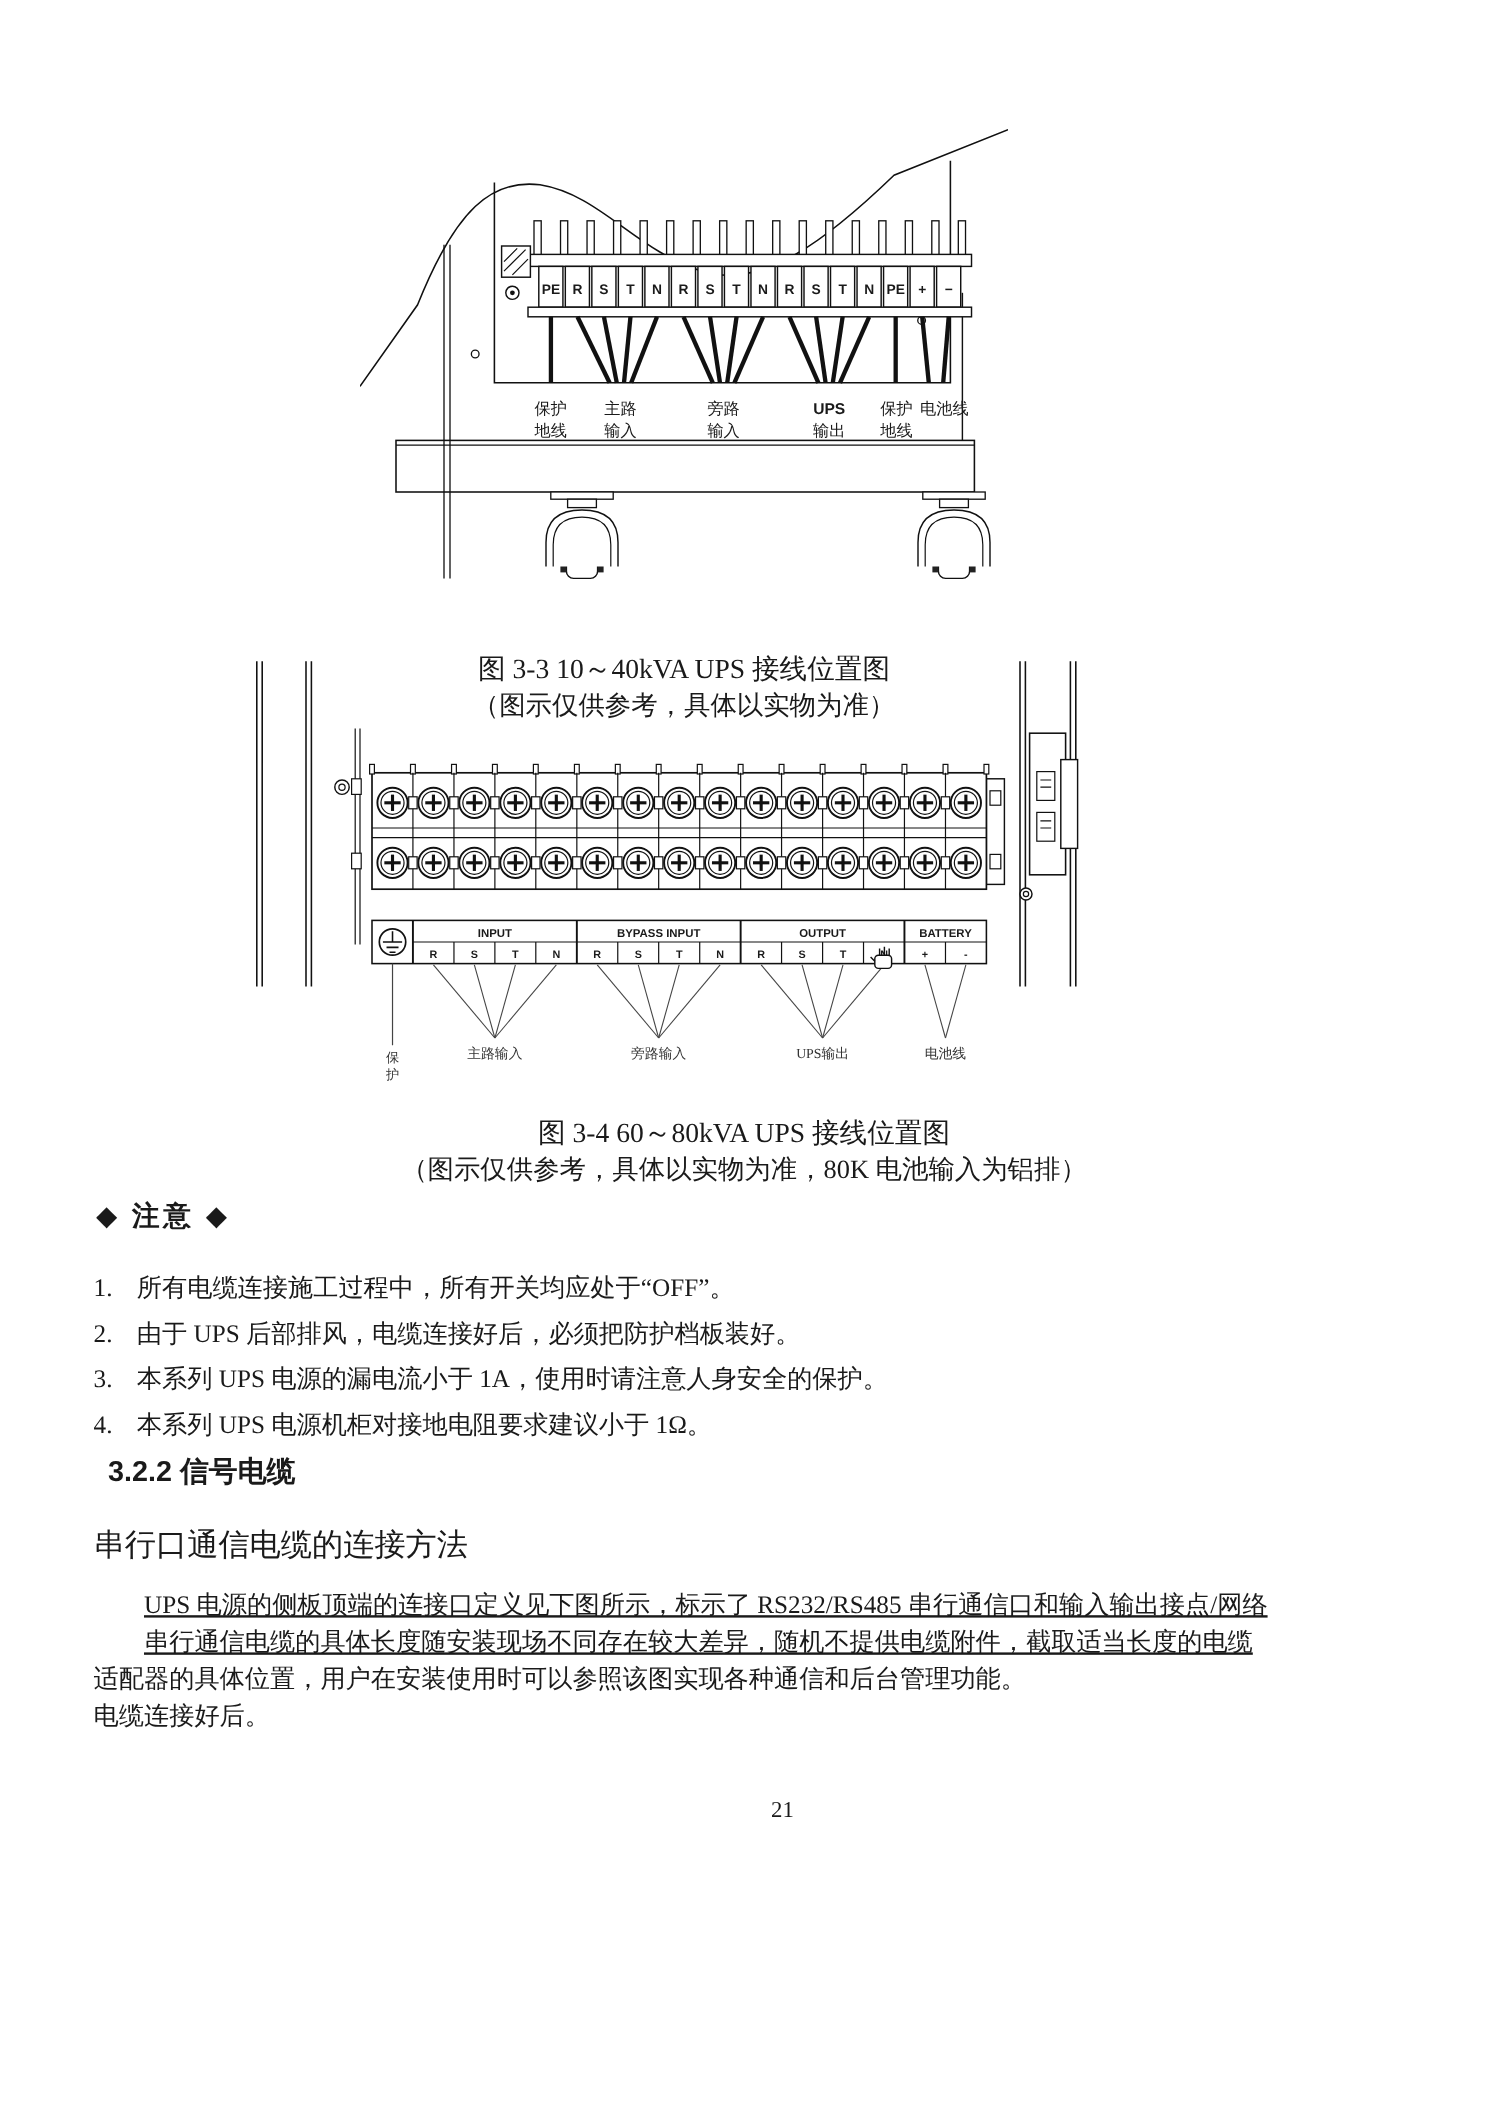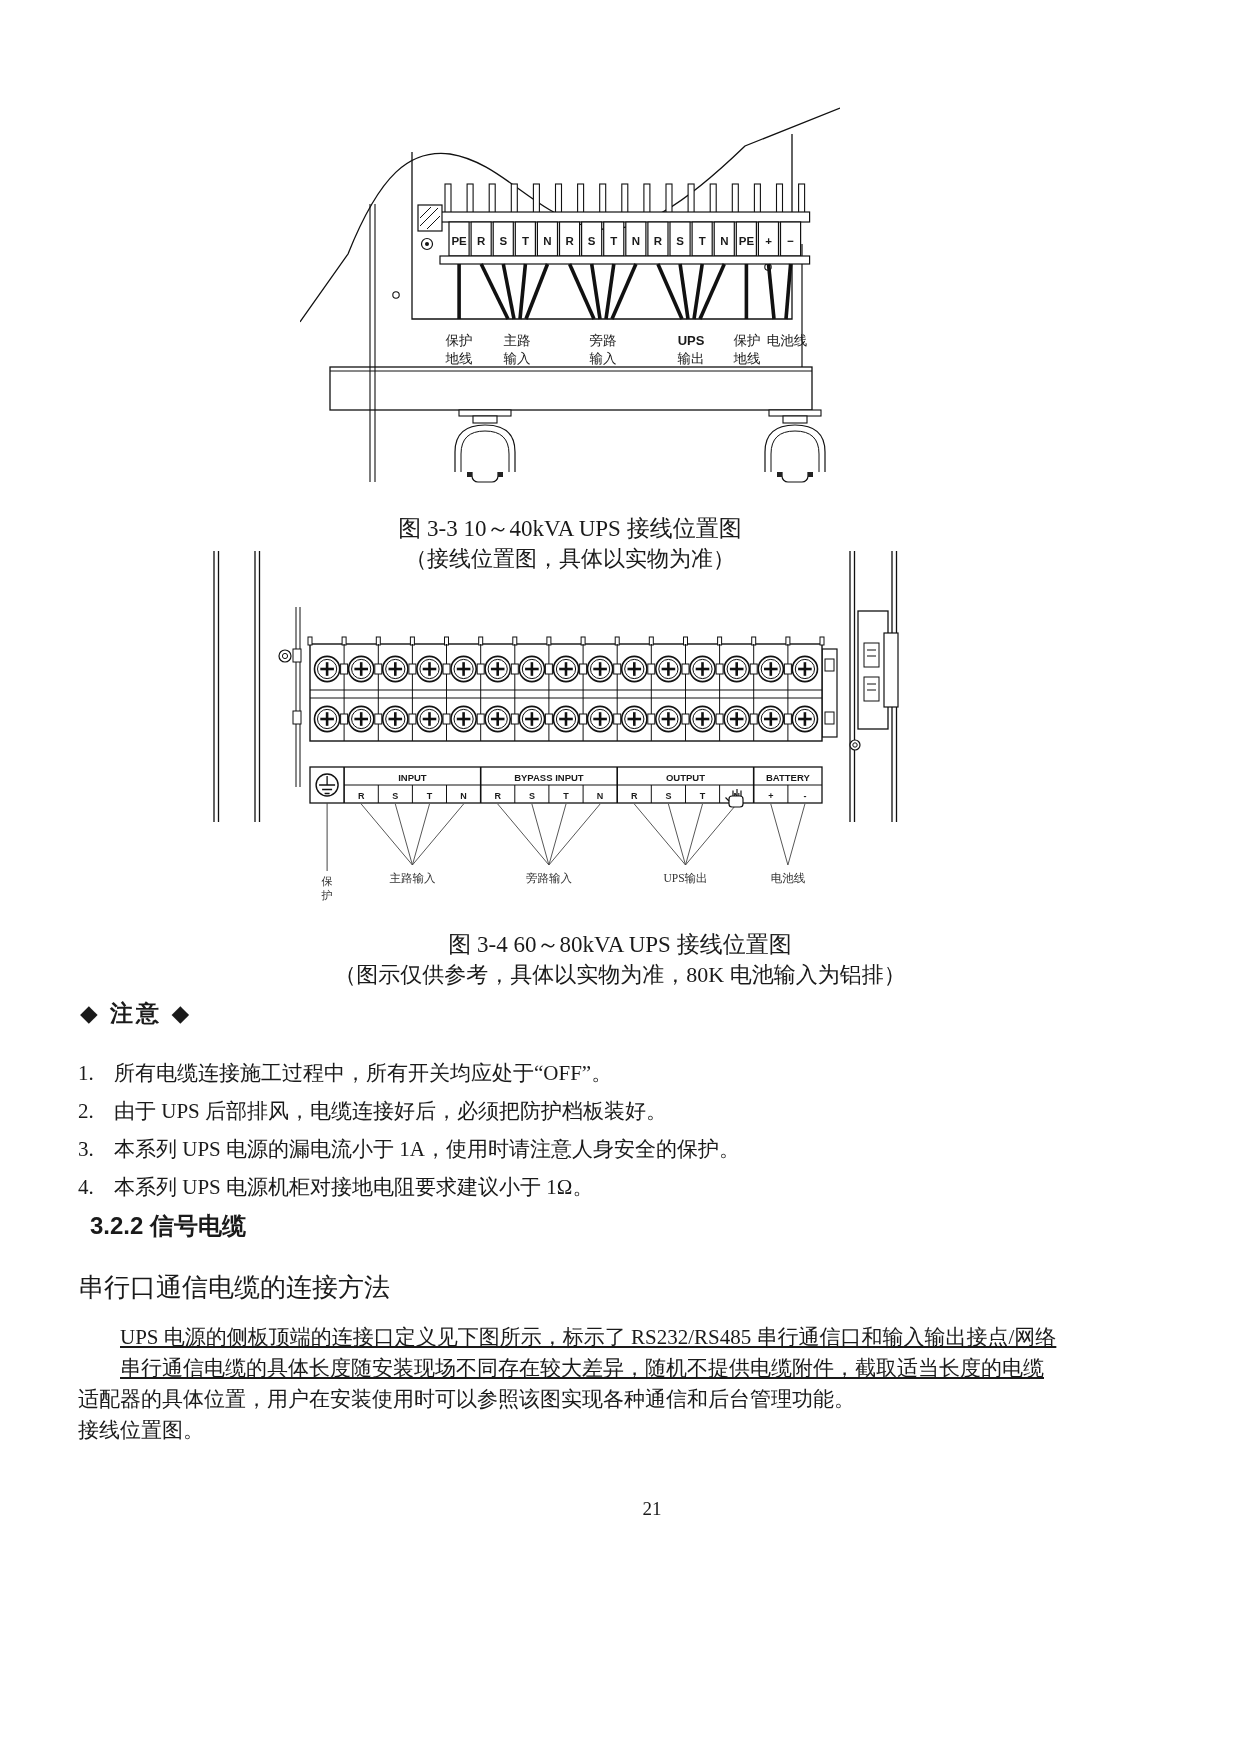--- a/index.html
+++ b/index.html
@@ -396,23 +396,23 @@
         <circle cx="117.1" cy="236" r="11" fill="#fff" stroke="#111" stroke-width="1.4"></circle>
         <path d="M117.1,227 V236 M109.1,236 H125.1 M112.1,240.5 H122.1 M114.6,244.5 H119.6" stroke="#111" stroke-width="1.3" fill="none"></path>
         <line x1="117.1" y1="254" x2="117.1" y2="322" stroke="#444" stroke-width="1"></line>
         <text x="117.1" y="336" text-anchor="middle" class="vchar">保</text>
         <text x="117.1" y="350" text-anchor="middle" class="vchar">护</text>
         <rect x="519" y="247" width="14" height="11" rx="3" fill="#fff" stroke="#111" stroke-width="1.2"></rect>
         <path d="M523,247 V241.5 M527,247 V240 M531,247 V241.5 M519,252 L515.5,248.5" stroke="#111" stroke-width="1.2" fill="none"></path>
       </g>
   </svg>
 
-  <div class="abs cap" style="left:250px;top:502px;width:640px">
+  <div class="abs cap" style="left:250px;top:531px;width:640px">
     <div class="l1">图 3-3 10～40kVA UPS 接线位置图</div>
-    <div class="l2">（接线位置图，具体以实物为准）</div>
+    <div class="l2">（图示仅供参考，具体以实物为准）</div>
   </div>
   <div class="abs cap" style="left:140px;top:918px;width:960px">
     <div class="l1">图 3-4 60～80kVA UPS 接线位置图</div>
     <div class="l2">（图示仅供参考，具体以实物为准，80K 电池输入为铝排）</div>
   </div>
 
   <div class="abs notice-head" style="left:80px;top:986px">◆ 注意 ◆</div>
 
   <div class="abs" style="left:78px;top:1042px;width:1100px">
     <div class="nitem">
@@ -433,17 +433,17 @@
     </div>
   </div>
 
   <div class="abs h322" style="left:90px;top:1198px">3.2.2 信号电缆</div>
   <div class="abs hserial" style="left:78px;top:1258px">串行口通信电缆的连接方法</div>
 
   <div class="abs para" style="left:78px;top:1310px;width:1100px">
     <div class="pl ind">UPS 电源的侧板顶端的连接口定义见下图所示，标示了 RS232/RS485 串行通信口和输入输出接点/网络</div>
     <div class="pl ind">串行通信电缆的具体长度随安装现场不同存在较大差异，随机不提供电缆附件，截取适当长度的电缆</div>
     <div class="pl">适配器的具体位置，用户在安装使用时可以参照该图实现各种通信和后台管理功能。</div>
-    <div class="pl">接线位置图。</div>
+    <div class="pl">电缆连接好后。</div>
   </div>
 
   <div class="abs pagenum" style="left:0;top:1486px;width:1240px">21</div>
 </div>
 
 </body></html>

